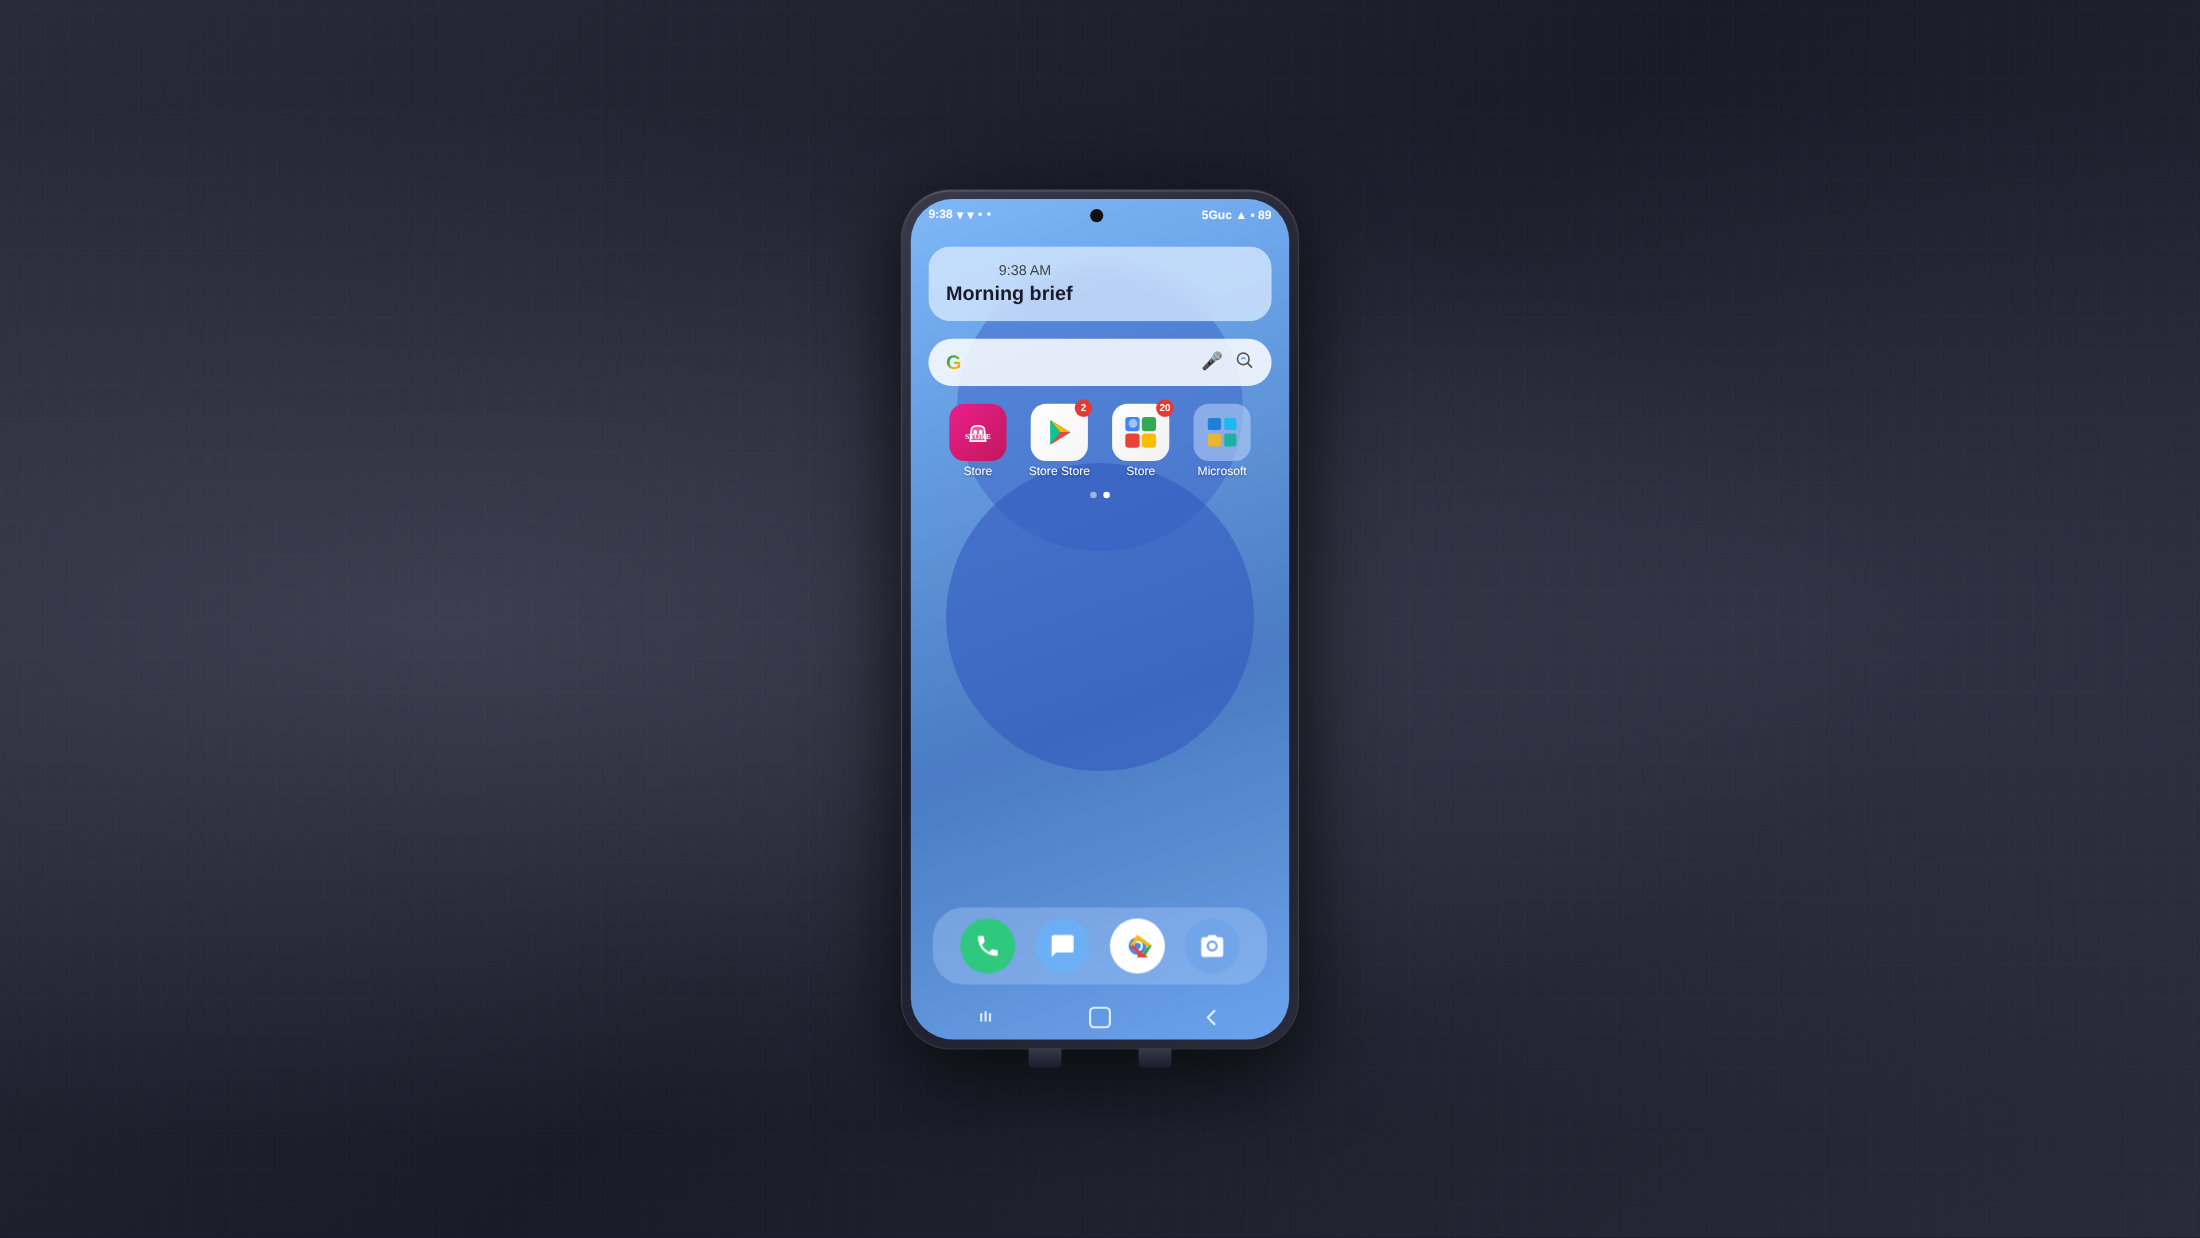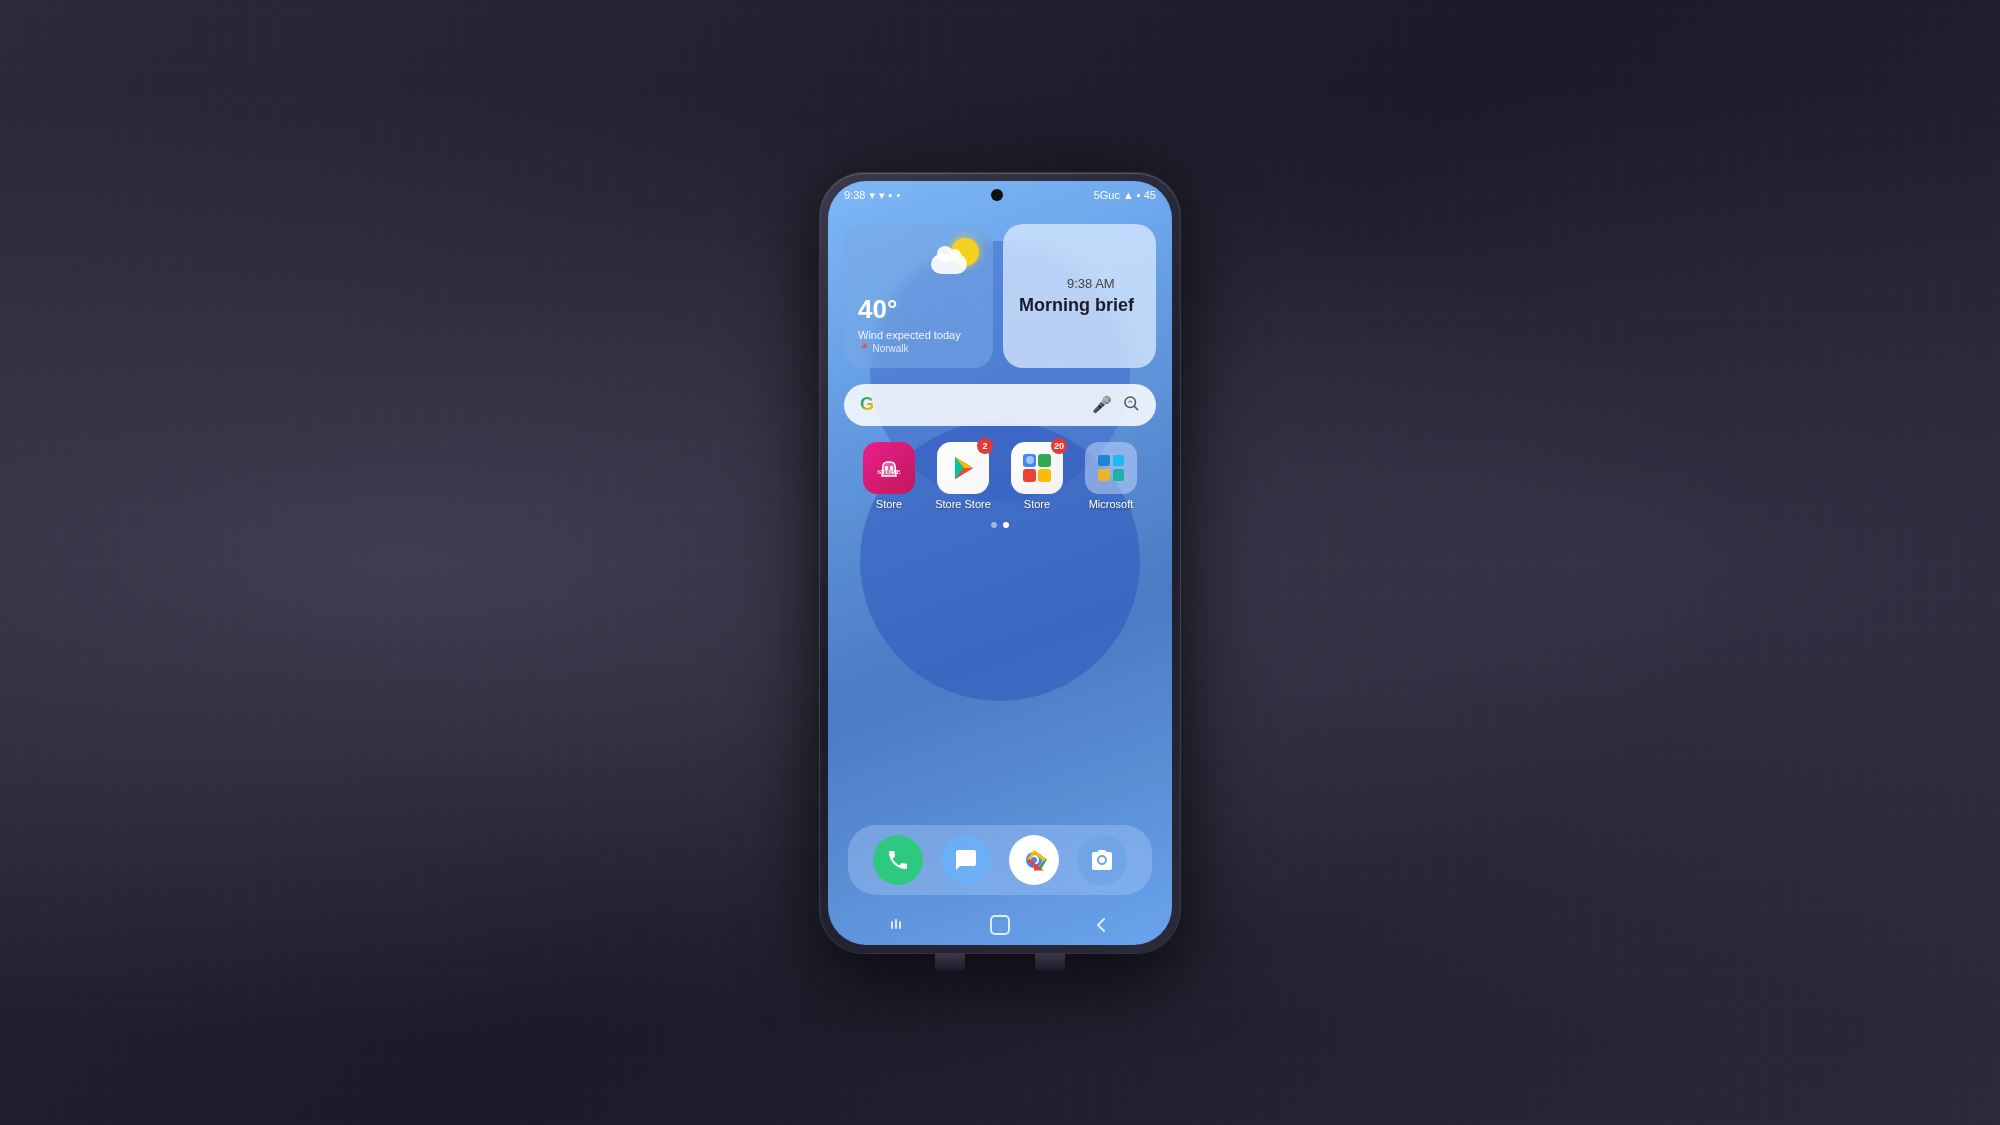--- a/index.html
+++ b/index.html
@@ -111,26 +111,26 @@
       width: 280px;
       height: 280px;
       background: rgba(50, 90, 190, 0.6);
       border-radius: 50%;
     }
 
     
     .status-bar {
       display: flex;
       justify-content: space-between;
-      align-items: center;
+      align-items: flex-end;
       padding: 8px 16px 4px;
       font-size: 11px;
       color: #fff;
       font-family: -apple-system, sans-serif;
-      font-weight: 400;
+      font-weight: 700;
       position: relative;
       z-index: 10;
       flex-shrink: 0;
     }
     .status-left { display: flex; gap: 4px; align-items: center; }
     .status-right { display: flex; gap: 3px; align-items: center; }
     .camera-notch {
       width: 12px;
       height: 12px;
       background: #111;
@@ -432,42 +432,28 @@
           <span>▾</span>
           <span>▾</span>
           <span>▪</span>
           <span>•</span>
         </div>
         <div class="camera-notch"></div>
         <div class="status-right">
           <span>5Guc</span>
           <span>▲</span>
           <span>▪</span>
-          <span>45</span>
+          <span>89</span>
         </div>
       </div>
 
       <div class="screen-content">
 
         <div class="widgets-row">
 
-          <div class="weather-widget">
-            <div class="weather-icon-row">
-              <div class="sun-cloud">
-                <div class="sun-circle"></div>
-                <div class="cloud-shape"></div>
-              </div>
-            </div>
-            <div class="weather-temp">40°</div>
-            <div class="weather-desc">Wind expected today</div>
-            <div class="weather-location">
-              <span>📍</span>
-              <span>Norwalk</span>
-            </div>
-          </div>
 
           <div class="morning-widget">
             <div class="morning-time">9:38 AM</div>
             <div class="morning-title">Morning brief</div>
           </div>
 
         </div>
 
         <div class="search-bar">
           <span style="font-size:18px; font-weight:900; background:linear-gradient(135deg,#4285F4,#34A853,#FBBC05,#EA4335); -webkit-background-clip:text; -webkit-text-fill-color:transparent; background-clip:text; font-family:Arial;">G</span>

